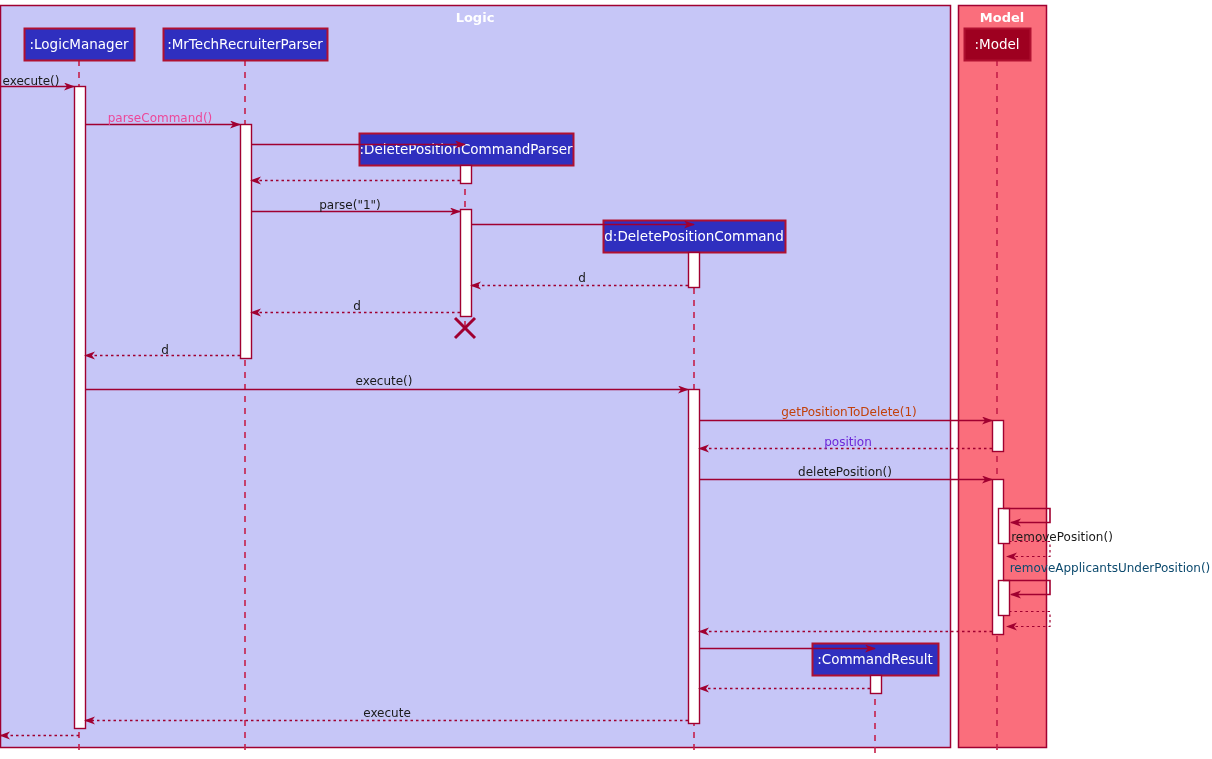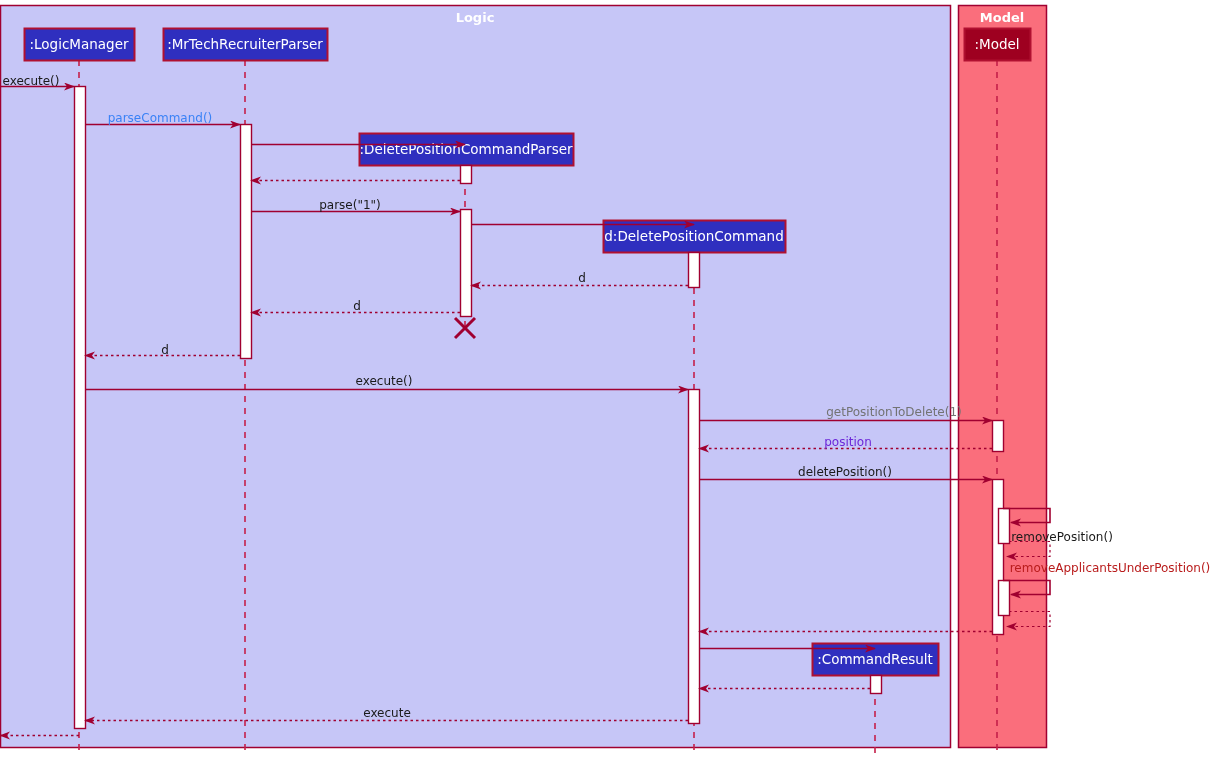--- a/index.html
+++ b/index.html
@@ -95,26 +95,26 @@
         <path d="M1009,611.5 L1050,611.5 L1050,626.5 L1007,626.5" fill="none" stroke="#A00030" stroke-width="1.2" stroke-dasharray="2.5,3" marker-end="url(#arrowSolid)"></path>
       </g>
     <g id="destruct">
         <line x1="455" y1="318" x2="475" y2="338" stroke="#A00030" stroke-width="3"></line>
         <line x1="475" y1="318" x2="455" y2="338" stroke="#A00030" stroke-width="3"></line>
       </g>
   </svg>
 
   <div id="labels" style="position:absolute;left:0;top:0;width:1212px;height:759px;pointer-events:none;">
       <div class="msg-label" style="position: absolute; left: 31px; top: 81px; transform: translate(-50%, -50%); font-size: 12px; color: rgb(26, 26, 26); white-space: nowrap;">execute()</div>
-      <div class="msg-label" style="position: absolute; left: 160px; top: 118px; transform: translate(-50%, -50%); font-size: 12px; color: #3b82f6; white-space: nowrap;">parseCommand()</div>
+      <div class="msg-label" style="position: absolute; left: 160px; top: 118px; transform: translate(-50%, -50%); font-size: 12px; color: #ec4899; white-space: nowrap;">parseCommand()</div>
       <div class="msg-label" style="position: absolute; left: 350px; top: 205px; transform: translate(-50%, -50%); font-size: 12px; color: rgb(26, 26, 26); white-space: nowrap;">parse("1")</div>
       <div class="msg-label" style="position: absolute; left: 582px; top: 278px; transform: translate(-50%, -50%); font-size: 12px; color: rgb(26, 26, 26); white-space: nowrap;">d</div>
       <div class="msg-label" style="position: absolute; left: 357px; top: 306px; transform: translate(-50%, -50%); font-size: 12px; color: rgb(26, 26, 26); white-space: nowrap;">d</div>
       <div class="msg-label" style="position: absolute; left: 165px; top: 350px; transform: translate(-50%, -50%); font-size: 12px; color: rgb(26, 26, 26); white-space: nowrap;">d</div>
       <div class="msg-label" style="position: absolute; left: 384px; top: 381px; transform: translate(-50%, -50%); font-size: 12px; color: rgb(26, 26, 26); white-space: nowrap;">execute()</div>
-      <div class="msg-label" style="position: absolute; left: 894px; top: 412px; transform: translate(-50%, -50%); font-size: 12px; color: #737373; white-space: nowrap;">getPositionToDelete(1)</div>
+      <div class="msg-label" style="position: absolute; left: 849px; top: 412px; transform: translate(-50%, -50%); font-size: 12px; color: #c2410c; white-space: nowrap;">getPositionToDelete(1)</div>
       <div class="msg-label" style="position: absolute; left: 848px; top: 442px; transform: translate(-50%, -50%); font-size: 12px; color: #6d28d9; white-space: nowrap;">position</div>
       <div class="msg-label" style="position: absolute; left: 845px; top: 472px; transform: translate(-50%, -50%); font-size: 12px; color: rgb(26, 26, 26); white-space: nowrap; text-align: right;">deletePosition()</div>
       <div class="msg-label" style="position: absolute; left: 387px; top: 713px; transform: translate(-50%, -50%); font-size: 12px; color: rgb(26, 26, 26); white-space: nowrap;">execute</div>
       <div style="position: absolute; left: 1062px; top: 497px; transform: translate(-50%, -50%); font-size: 12px; color: rgb(26, 26, 26); white-space: nowrap; margin-top: 40px;">removePosition()</div>
-      <div style="position: absolute; left: 1110px; top: 568px; transform: translate(-50%, -50%); font-size: 12px; color: #b91c1c; white-space: nowrap;">removeApplicantsUnderPosition()</div>
+      <div style="position: absolute; left: 1110px; top: 568px; transform: translate(-50%, -50%); font-size: 12px; color: #0c4a6e; white-space: nowrap;">removeApplicantsUnderPosition()</div>
     </div>
 </div>
 
 </body></html>

